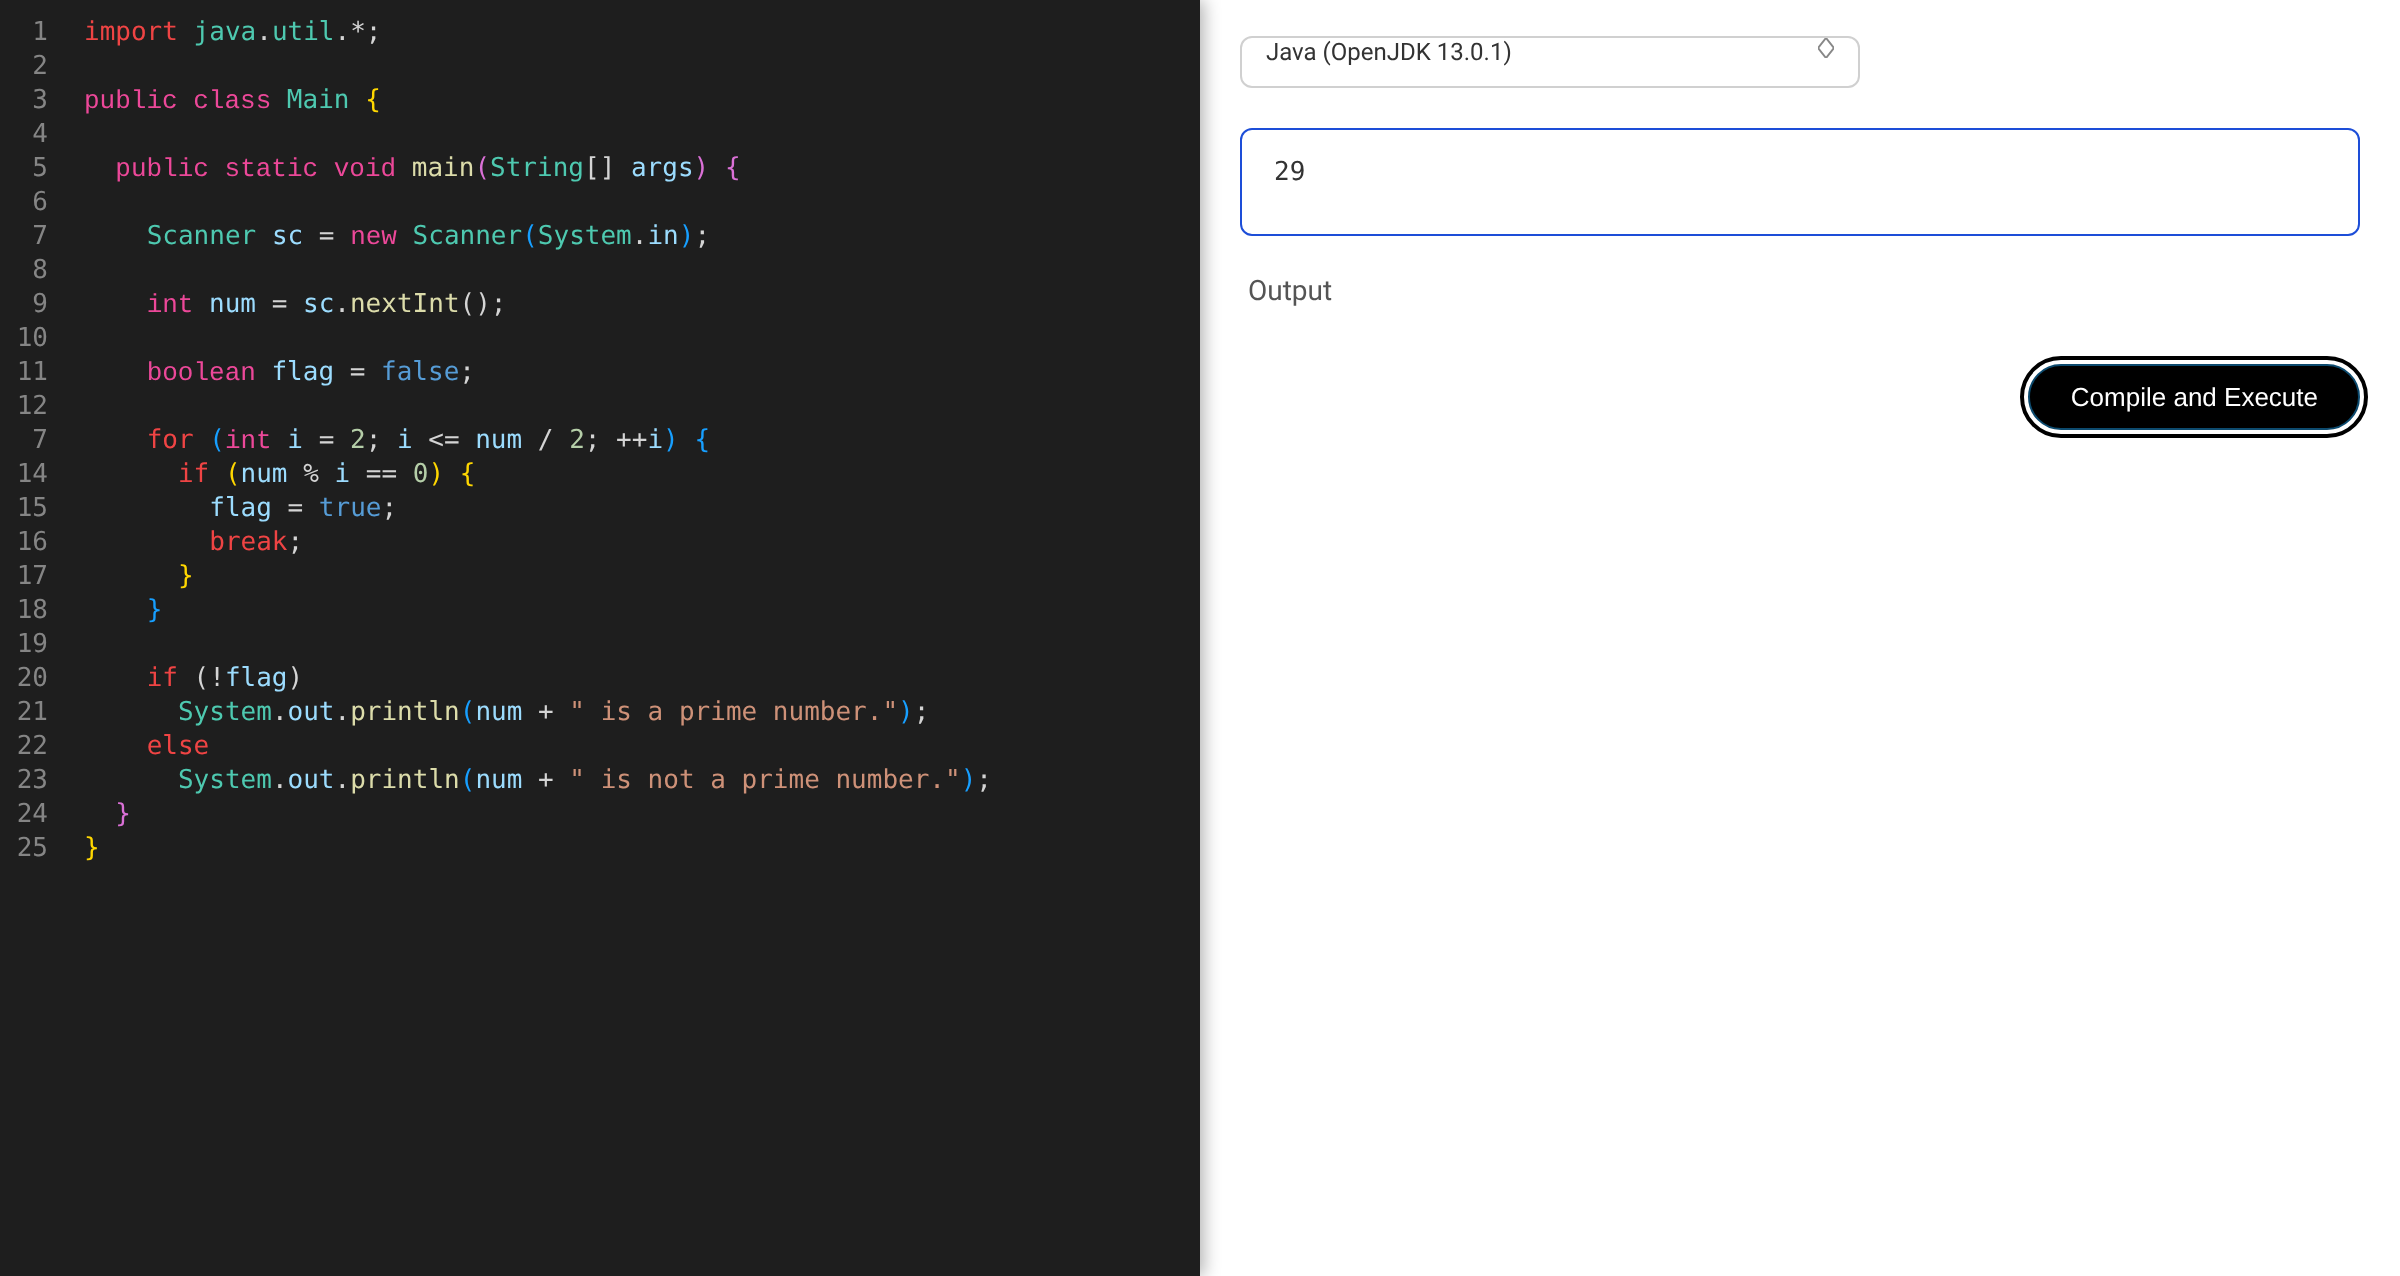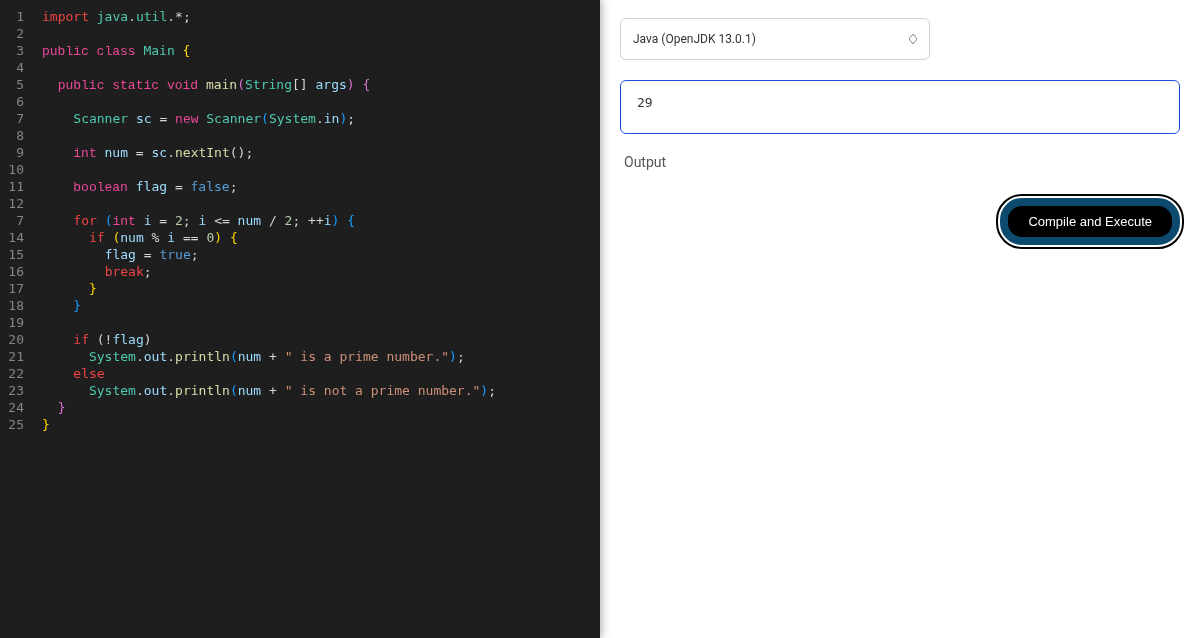--- a/index.html
+++ b/index.html
@@ -73,23 +73,22 @@
       padding: 18px 20px;
       display: flex;
       flex-direction: column;
       gap: 20px;
     }
     
     .lang-select {
       width: 310px;
       border: 1px solid #d0d0d0;
       border-radius: 6px;
-      height: 42px;
-      display: flex;
-      align-items: center;
+      height: 26px;
+      display: flex;
       padding: 0 12px;
       font-size: 12px;
       color: #333;
       justify-content: space-between;
       cursor: pointer;
     }
     
     .select-arrows {
       display: flex;
       flex-direction: column;
@@ -137,21 +136,21 @@
     
     .compile-btn-row {
       display: flex;
       justify-content: flex-end;
       margin-top: 8px;
     }
     
     .compile-btn {
       background: #000;
       color: #fff;
-      border: 8px solid #0c4a6e;
+      border: 1px solid #0c4a6e;
       border-radius: 22px;
       padding: 8px 20px;
       font-size: 13px;
       cursor: pointer;
       outline: 2px solid #000;
       outline-offset: 2px;
     }
   </style>
 </head>
 <body>

